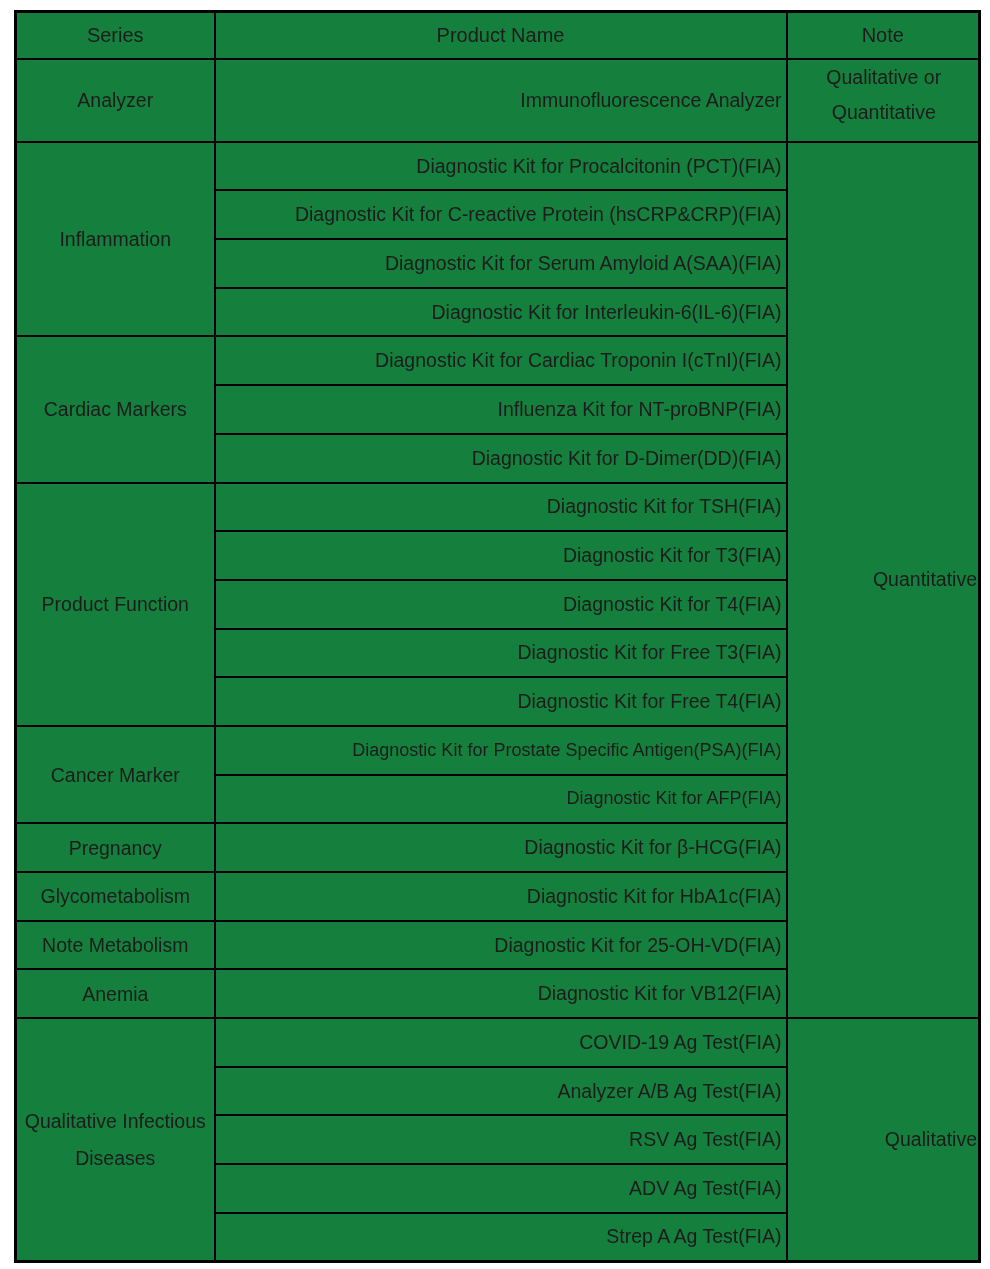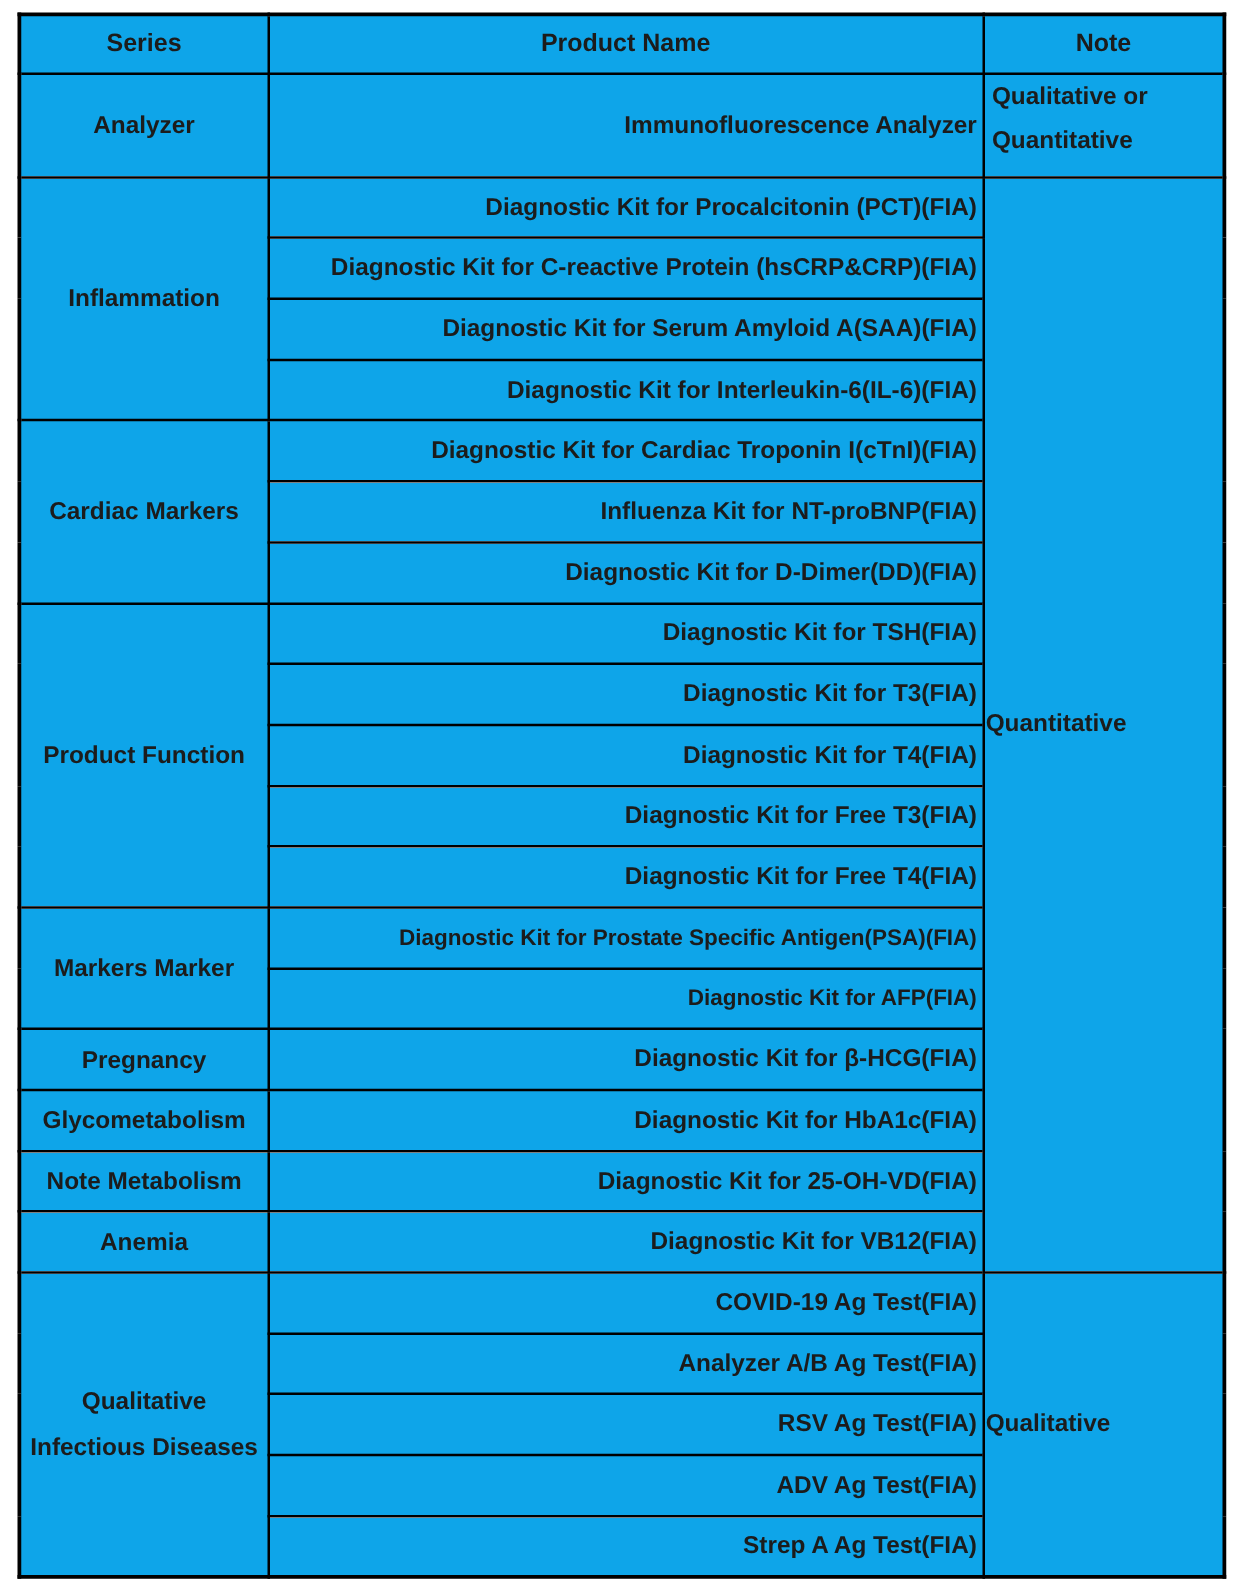--- a/index.html
+++ b/index.html
@@ -22,24 +22,24 @@
   }
   table.product-table {
     border-collapse: collapse;
     table-layout: fixed;
     width: 964px;
     border: 3px solid #000000;
   }
   table.product-table td,
   table.product-table th {
     border: 2px solid #000000;
-    font-weight: 700;
+    font-weight: 400;
     vertical-align: middle;
     overflow: hidden;
-    background: #0ea5e9;
+    background: #15803d;
   }
   col.c-series  { width: 199px; }
   col.c-product { width: 572px; }
   col.c-note    { width: 193px; }
 
   tr.header-row { height: 47px; }
   tr.analyzer-row { height: 82px; }
   tr.std-row { height: 48.7px; }
 
   th.col-header {
@@ -58,27 +58,27 @@
     font-size: 19.5px;
     padding: 0 4px 0 8px;
     white-space: nowrap;
   }
   td.product-cell.tight {
     font-size: 18px;
   }
   td.product-cell.indent {
   }
   td.note-cell-left {
-    text-align: left;
+    text-align: center;
     font-size: 19.5px;
     line-height: 1.8;
     padding: 0 4px 11px 6px;
   }
   td.note-cell-center {
-    text-align: left;
+    text-align: right;
     font-size: 19.5px;
   }
 </style>
 </head>
 <body>
 
 <div class="table-wrap">
   <table class="product-table">
     <colgroup>
       <col class="c-series">
@@ -136,21 +136,21 @@
       <td class="product-cell">Diagnostic Kit for T4(FIA)</td>
     </tr>
     <tr class="std-row">
       <td class="product-cell">Diagnostic Kit for Free T3(FIA)</td>
     </tr>
     <tr class="std-row">
       <td class="product-cell">Diagnostic Kit for Free T4(FIA)</td>
     </tr>
 
     <tr class="std-row">
-      <td class="series-cell" rowspan="2">Markers Marker</td>
+      <td class="series-cell" rowspan="2">Cancer Marker</td>
       <td class="product-cell tight">Diagnostic Kit for Prostate Specific Antigen(PSA)(FIA)</td>
     </tr>
     <tr class="std-row">
       <td class="product-cell tight">Diagnostic Kit for AFP(FIA)</td>
     </tr>
 
     <tr class="std-row">
       <td class="series-cell">Pregnancy</td>
       <td class="product-cell indent">Diagnostic Kit for β-HCG(FIA)</td>
     </tr>

